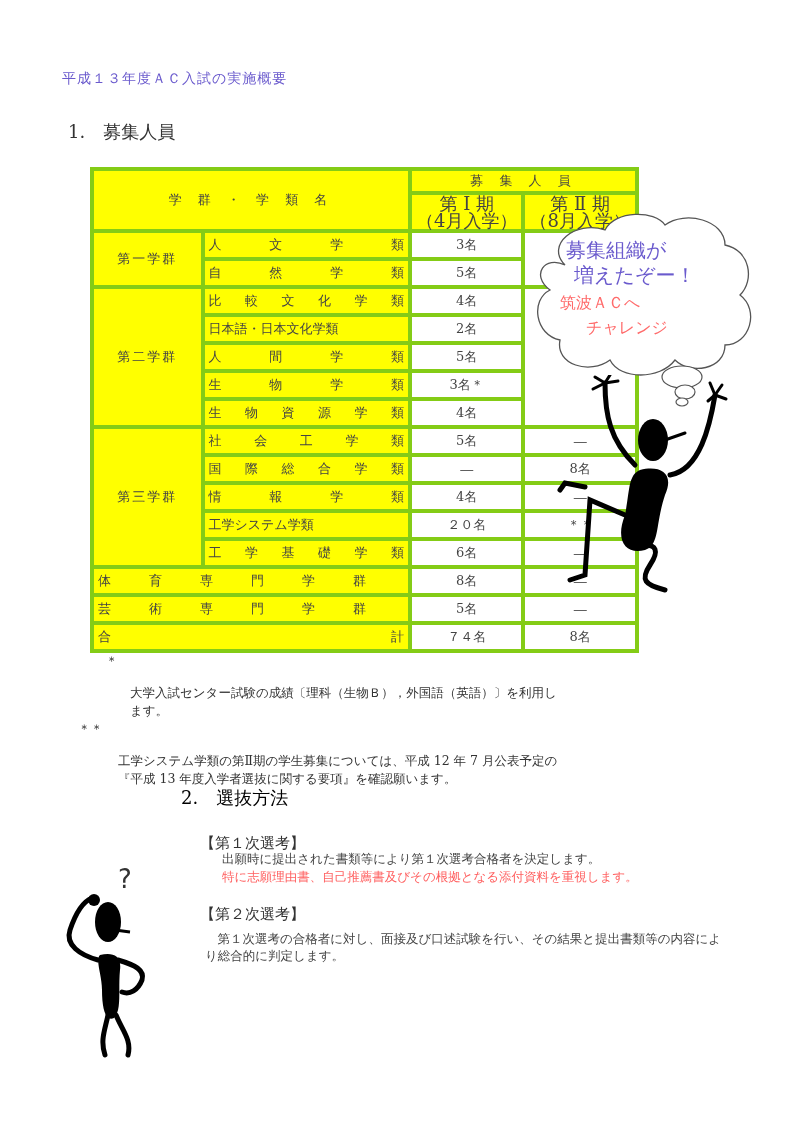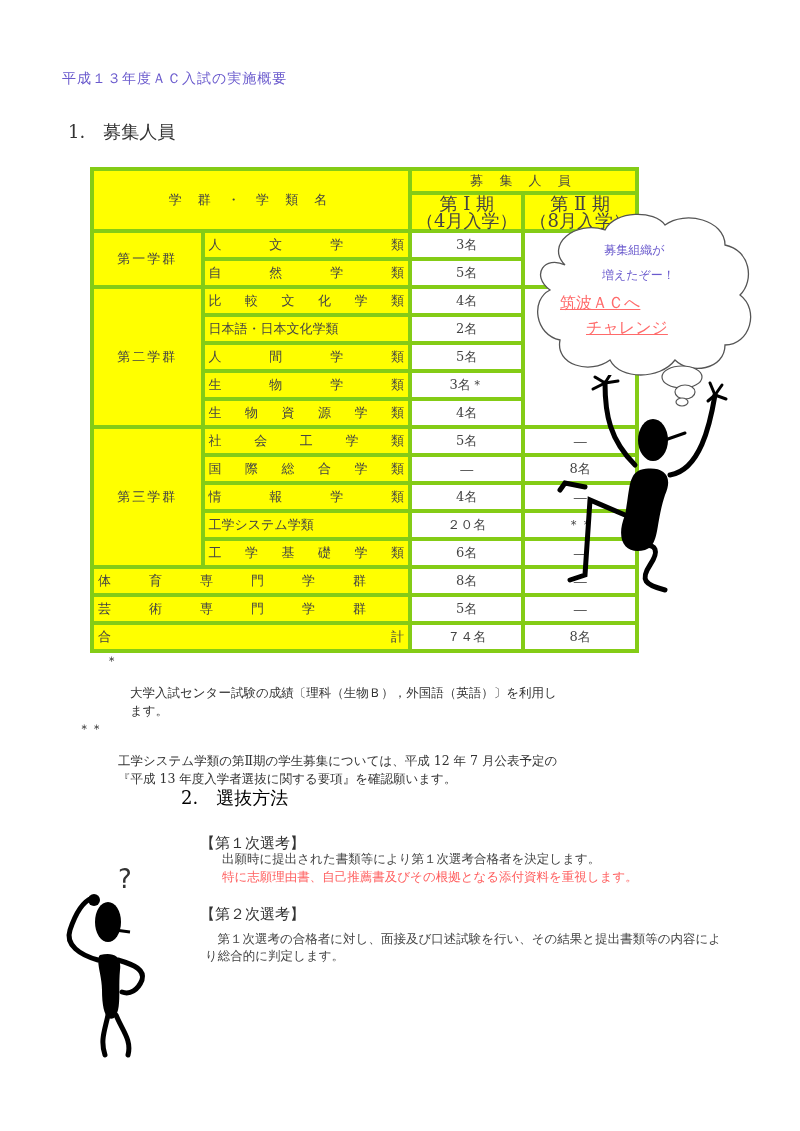--- a/index.html
+++ b/index.html
@@ -33,22 +33,22 @@
   .sec2 .num { margin-right:18px; }
   .sub { font-size:15px; color:#333; white-space:nowrap; }
   .sub1 { left:200px; top:826px;margin-top:8px; }
   .sub2 { left:200px; top:905px; }
   .para { font-size:12.5px; line-height:17px; color:#444; }
   .p1 { left:222px; top:850px; white-space:nowrap; }
   .p1red { left:222px; top:868px; white-space:nowrap; color:#ff6060; }
   .p2 { left:205px; top:930px; width:520px; }
   .p2 .ind { text-indent:1em; }
 
-  .cloud-text1 { left:594px; top:238px; font-size:12px; color:#6a5acd; line-height:25px; white-space:nowrap;text-align:center; }
-  .cloud-text2 { left:560px; top:290px; font-size:16px; color:#ff6a6a; line-height:25px; white-space:nowrap;text-decoration:underline; }
+  .cloud-text1 { left:566px; top:238px; font-size:20px; color:#6a5acd; line-height:25px; white-space:nowrap; }
+  .cloud-text2 { left:560px; top:290px; font-size:16px; color:#ff6a6a; line-height:25px; white-space:nowrap; }
 </style>
 </head>
 <body>
 
 <div class="abs title">平成１３年度ＡＣ入試の実施概要</div>
 <div class="abs sec1">
   <span class="num">1.</span><span>募集人員</span>
 </div>
 
 <table class="rec">

